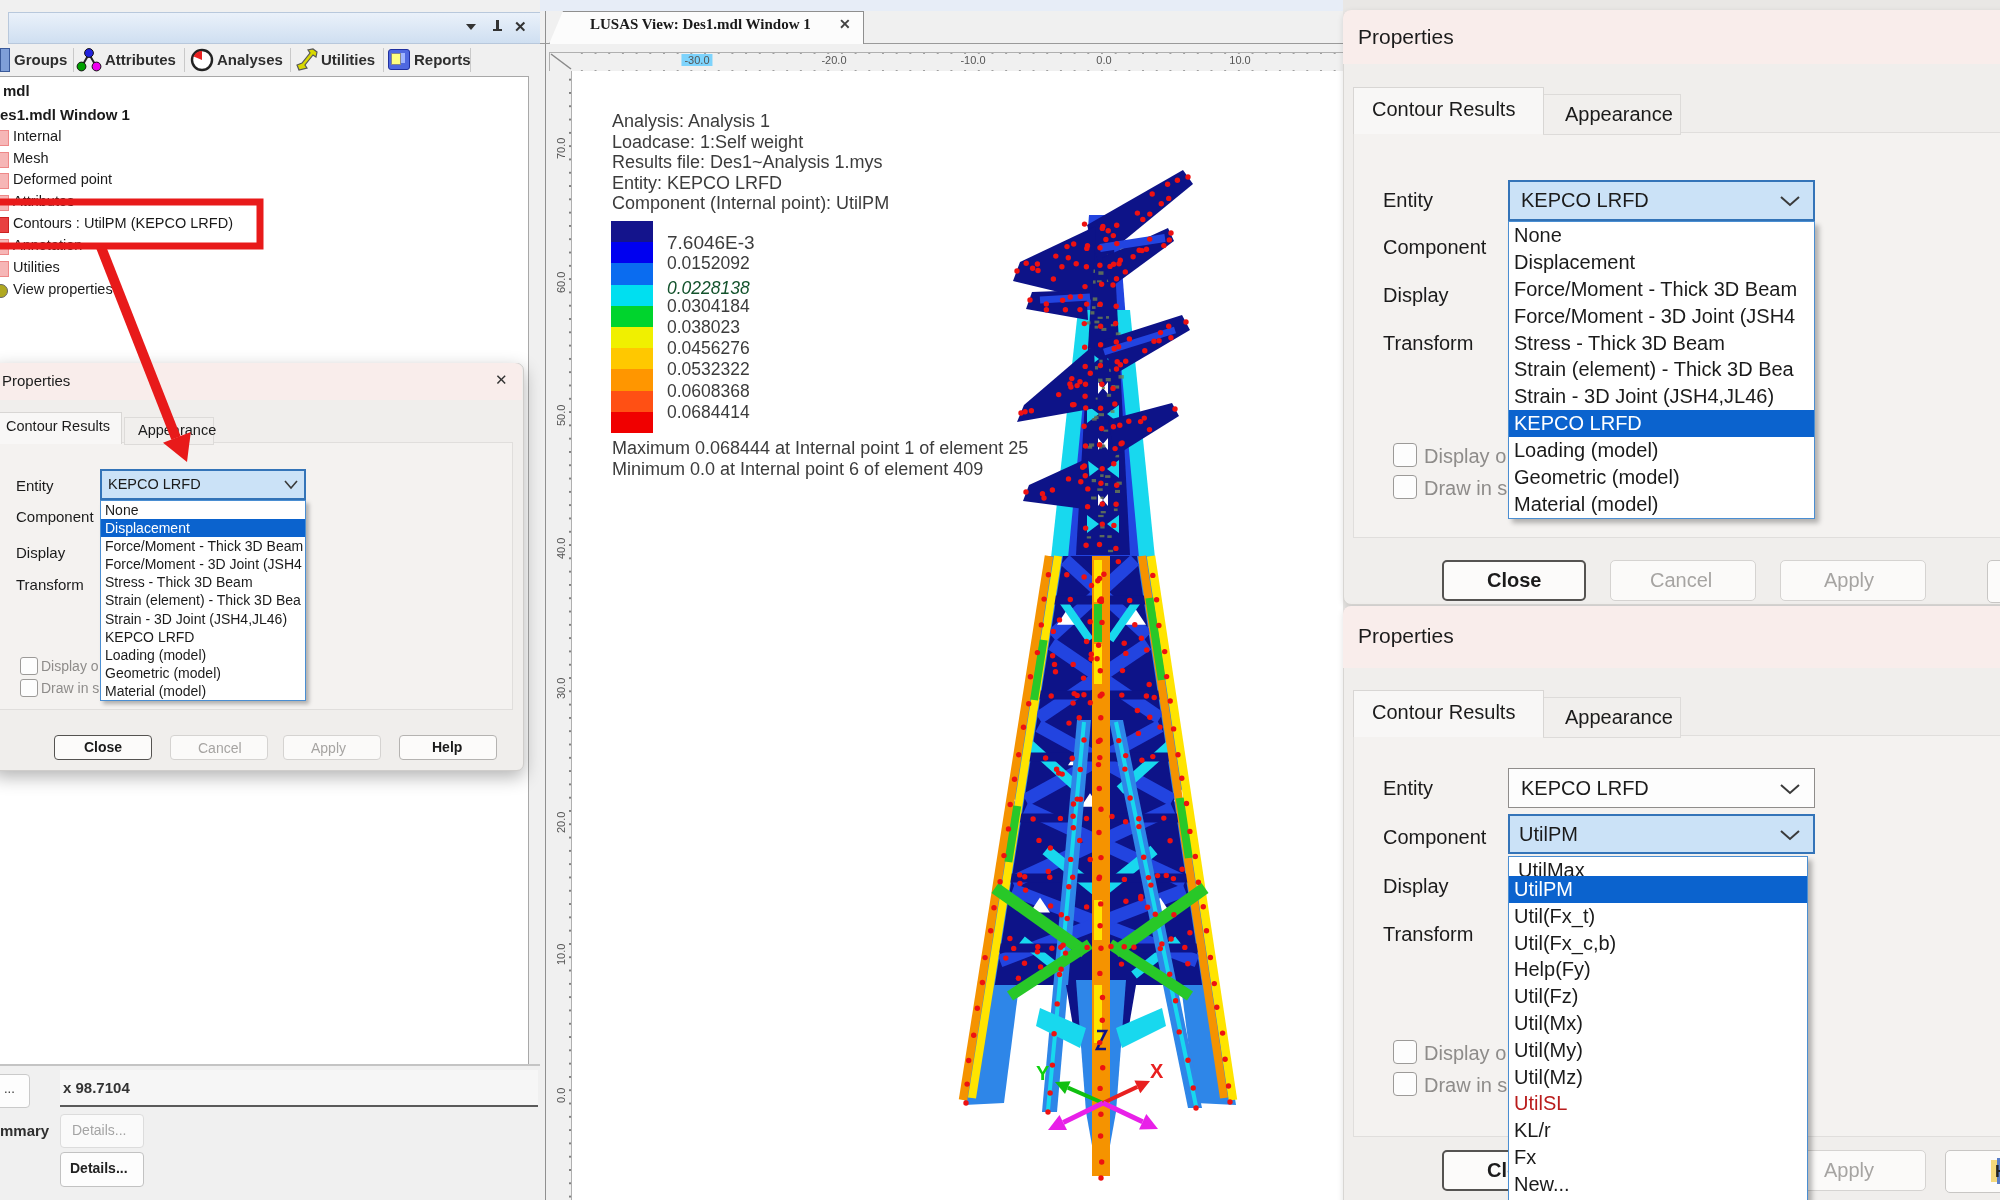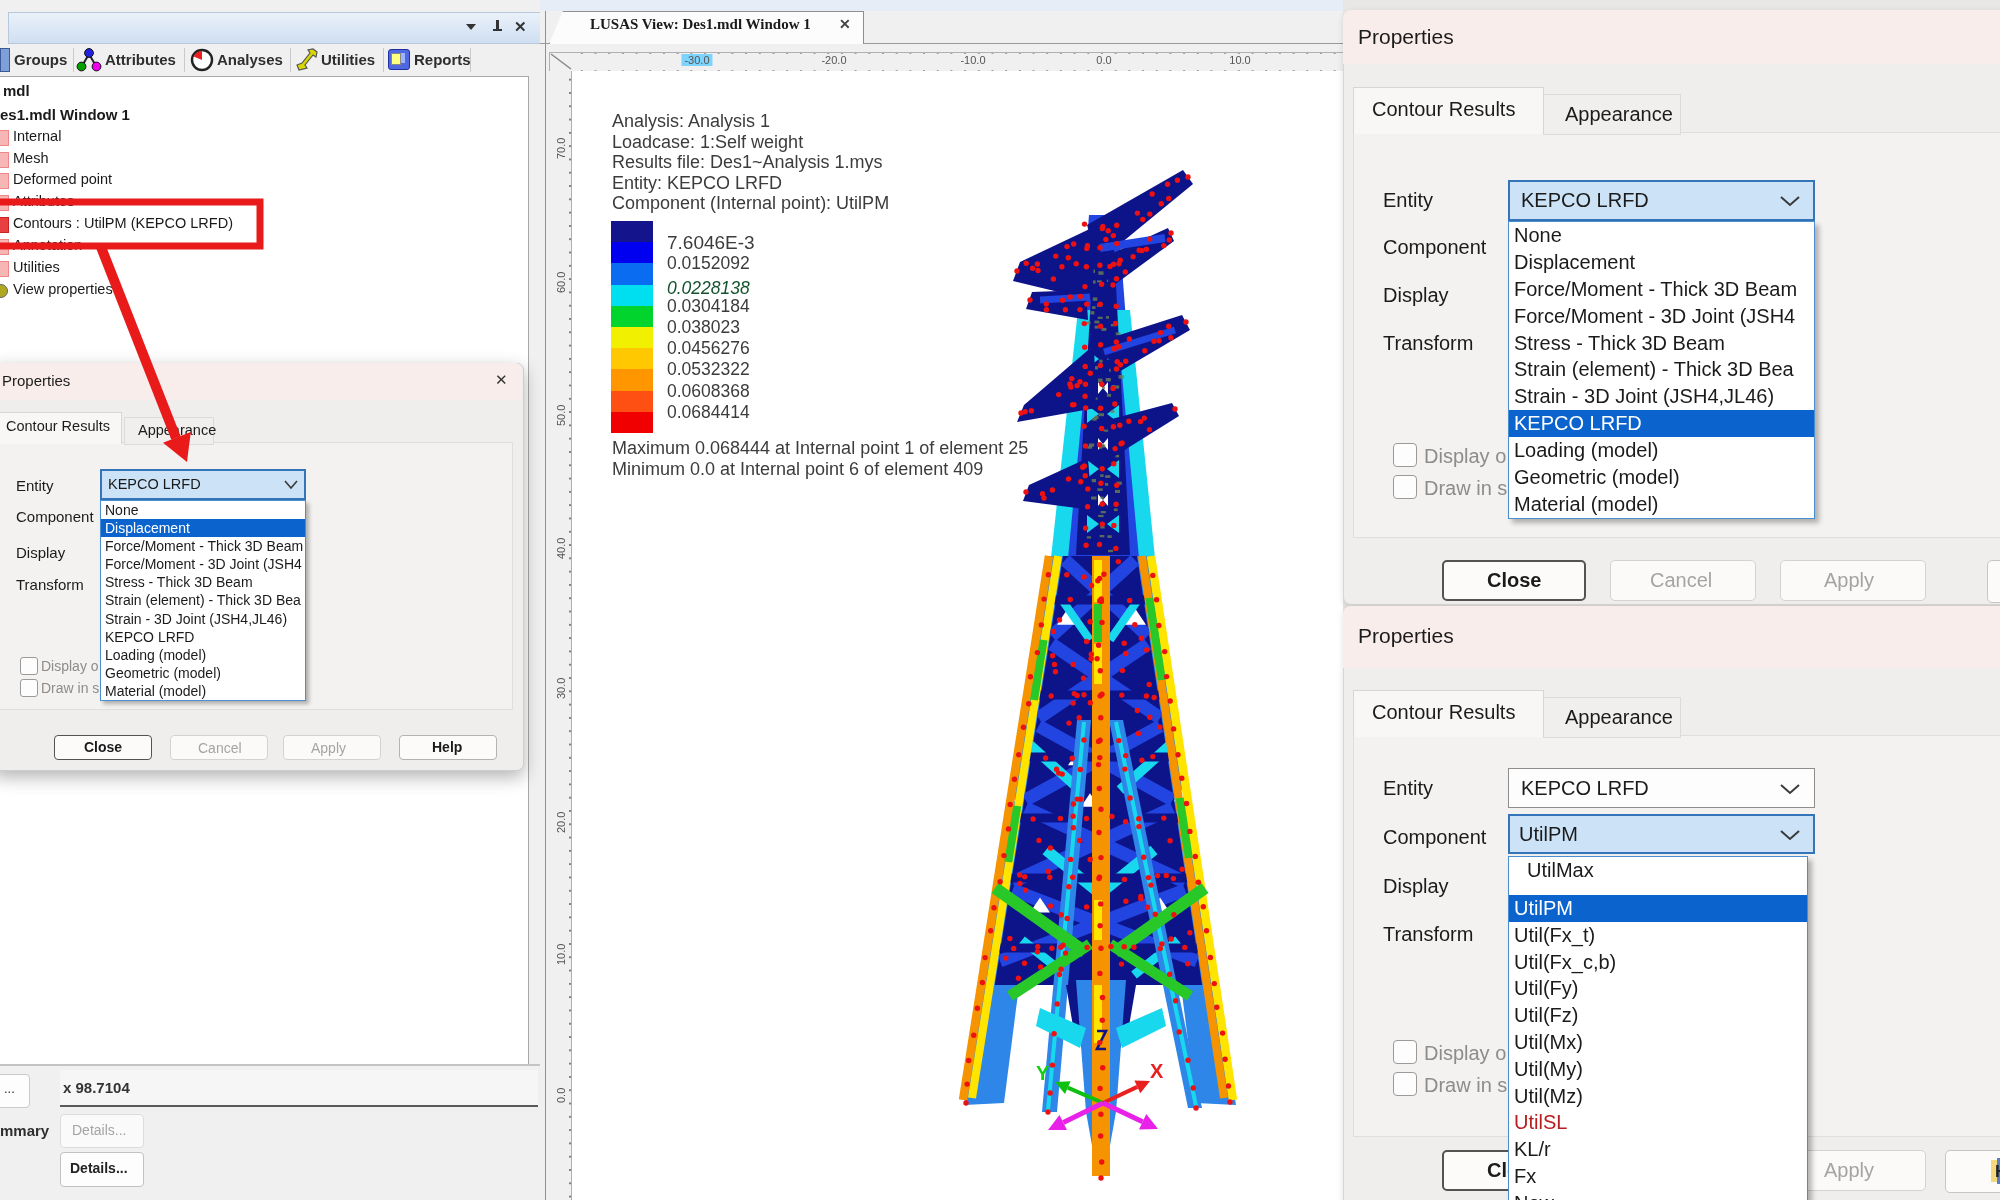--- a/index.html
+++ b/index.html
@@ -776,25 +776,25 @@
 <div class="abs" style="left:1997px;top:1158px;width:10px;height:26px;background:#5a7ec8;"></div>
 <div class="abs nw" style="left:1995px;top:1162px;font-size:17px;font-weight:bold;color:#222;">H</div>
 
 <div class="abs" style="left:1508px;top:814px;width:307px;height:40px;background:#cbe2f7;border:2px solid #3474b8;box-sizing:border-box;"></div>
 <div class="abs nw" style="left:1519px;top:823px;font-size:20px;color:#1b1b1b;">UtilPM</div>
 <svg class="abs" style="left:1778px;top:827px;" width="24" height="16">
     <path d="M3 4 L12 12 L21 4" fill="none" stroke="#3a3a3a" stroke-width="2"></path>
   </svg>
 
 <div class="abs" style="left:1508px;top:856px;width:300px;height:350px;background:#fff;border:1px solid #4a8ed2;box-sizing:border-box;box-shadow:4px 4px 5px rgba(0,0,0,0.28);font-size:20px;z-index:20;">
-    <div class="nw" style="height:38px;line-height:26.8px;padding-left:18px;overflow:hidden;color:#1b1b1b;">UtilMax</div>
+    <div class="nw" style="height:19px;line-height:26.8px;padding-left:9px;overflow:hidden;color:#1b1b1b;">UtilMax</div>
     <div class="nw" style="height:26.8px;line-height:26.8px;padding-left:5px;overflow:hidden;background:#0b63ce;color:#fff;">UtilPM</div>
     <div class="nw" style="height:26.8px;line-height:26.8px;padding-left:5px;overflow:hidden;color:#1b1b1b;">Util(Fx_t)</div>
     <div class="nw" style="height:26.8px;line-height:26.8px;padding-left:5px;overflow:hidden;color:#1b1b1b;">Util(Fx_c,b)</div>
-    <div class="nw" style="height:26.8px;line-height:26.8px;padding-left:5px;overflow:hidden;color:#1b1b1b;">Util(Fy)</div>
+    <div class="nw" style="height:26.8px;line-height:26.8px;padding-left:5px;overflow:hidden;color:#1b1b1b;">Help(Fy)</div>
     <div class="nw" style="height:26.8px;line-height:26.8px;padding-left:5px;overflow:hidden;color:#1b1b1b;">Util(Fz)</div>
     <div class="nw" style="height:26.8px;line-height:26.8px;padding-left:5px;overflow:hidden;color:#1b1b1b;">Util(Mx)</div>
     <div class="nw" style="height:26.8px;line-height:26.8px;padding-left:5px;overflow:hidden;color:#1b1b1b;">Util(My)</div>
     <div class="nw" style="height:26.8px;line-height:26.8px;padding-left:5px;overflow:hidden;color:#1b1b1b;">Util(Mz)</div>
     <div class="nw" style="height:26.8px;line-height:26.8px;padding-left:5px;overflow:hidden;color:#b91c1c;">UtilSL</div>
     <div class="nw" style="height:26.8px;line-height:26.8px;padding-left:5px;overflow:hidden;color:#1b1b1b;">KL/r</div>
     <div class="nw" style="height:26.8px;line-height:26.8px;padding-left:5px;overflow:hidden;color:#1b1b1b;">Fx</div>
     <div class="nw" style="height:26.8px;line-height:26.8px;padding-left:5px;overflow:hidden;color:#1b1b1b;">New...</div>
   </div>
 

